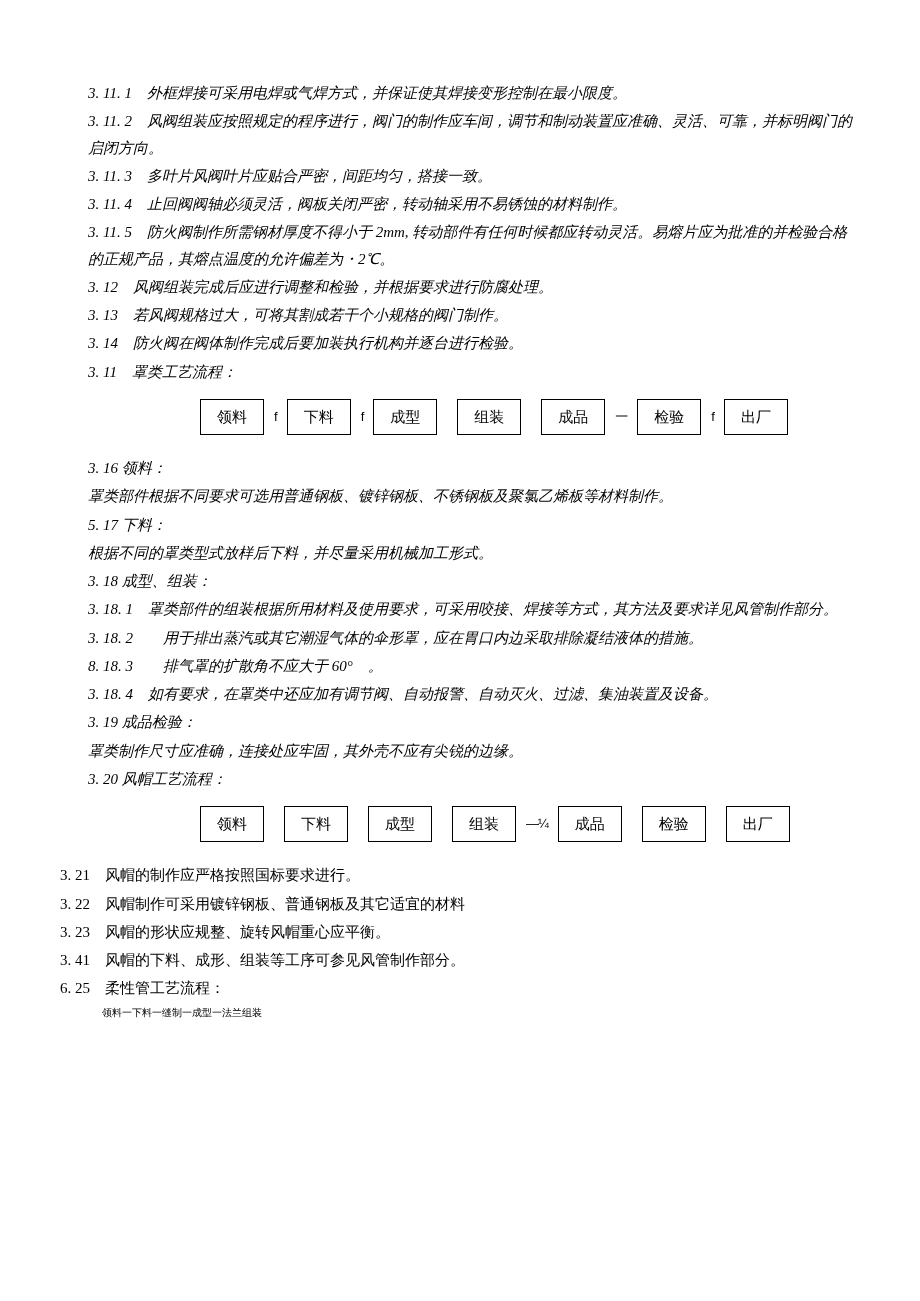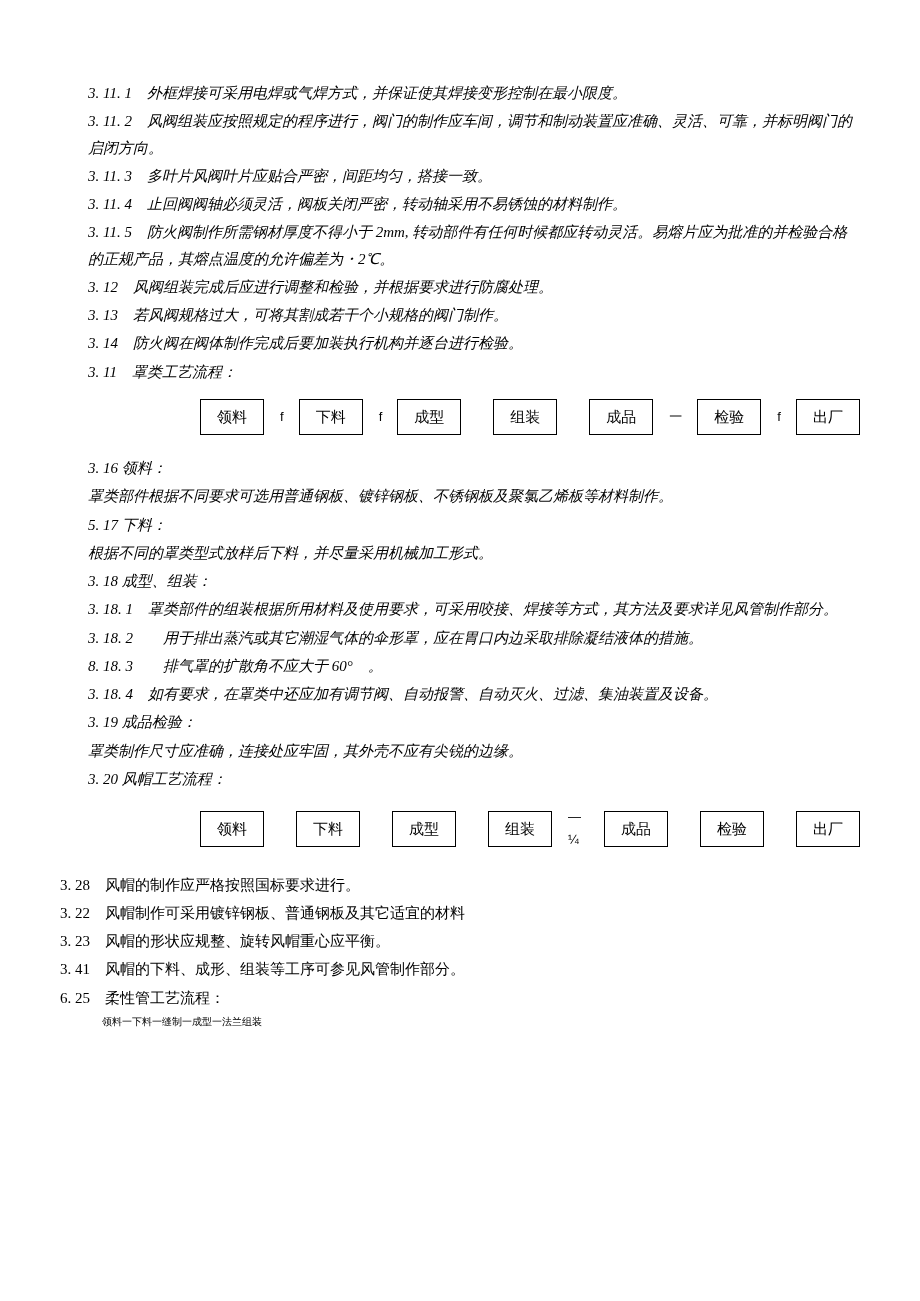--- a/index.html
+++ b/index.html
@@ -15,21 +15,21 @@
     }
     .para {
       margin: 0 0 2px 0;
     }
     .indent1 { margin-left: 28px; font-style: italic; }
     .noindent { margin-left: 0; }
     .flow {
       display: flex;
       align-items: center;
       margin: 14px 0 20px 140px;
-      gap: 16px;
+      gap: 10px;
     }
     .flow-box {
       border: 1px solid #000;
       padding: 4px 10px;
       min-width: 42px;
       text-align: center;
       background: #fff;
     }
     .arrow {
       font-family: sans-serif;
@@ -92,18 +92,18 @@
   <span class="arrow"></span>
   <div class="flow-box">组装</div>
   <span class="arrow">—¼</span>
   <div class="flow-box">成品</div>
   <span class="arrow"></span>
   <div class="flow-box">检验</div>
   <span class="arrow"></span>
   <div class="flow-box">出厂</div>
 </div>
 
-<p class="para noindent">3. 28　风帽的制作应严格按照国标要求进行。</p>
+<p class="para noindent">3. 21　风帽的制作应严格按照国标要求进行。</p>
 <p class="para noindent">3. 22　风帽制作可采用镀锌钢板、普通钢板及其它适宜的材料</p>
 <p class="para noindent">3. 23　风帽的形状应规整、旋转风帽重心应平衡。</p>
 <p class="para noindent">3. 41　风帽的下料、成形、组装等工序可参见风管制作部分。</p>
 <p class="para noindent">6. 25　柔性管工艺流程：</p>
 <p class="para subline">领料一下料一缝制一成型一法兰组装</p>
 
 </body></html>

